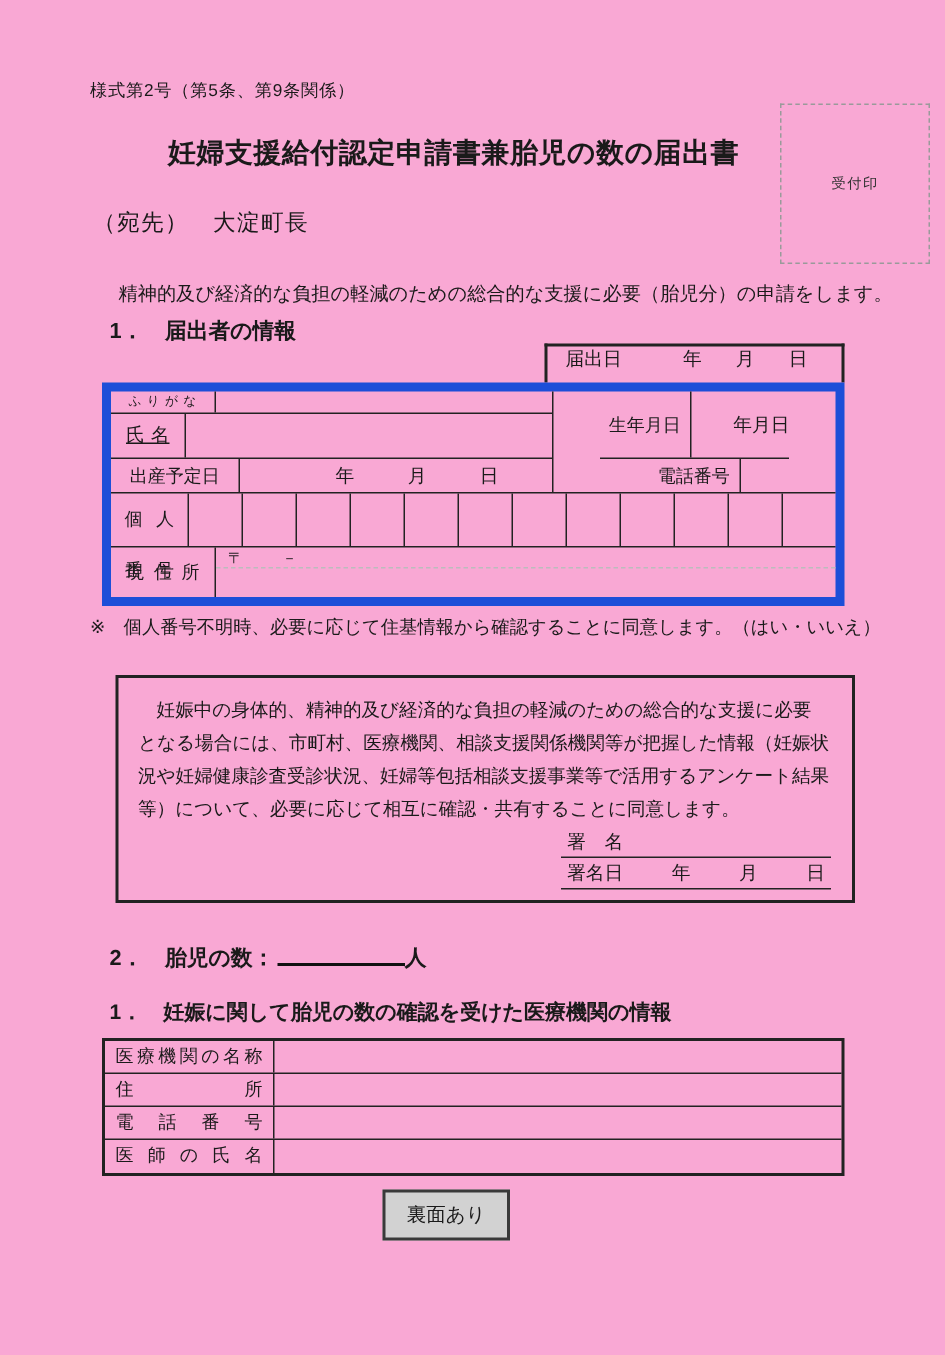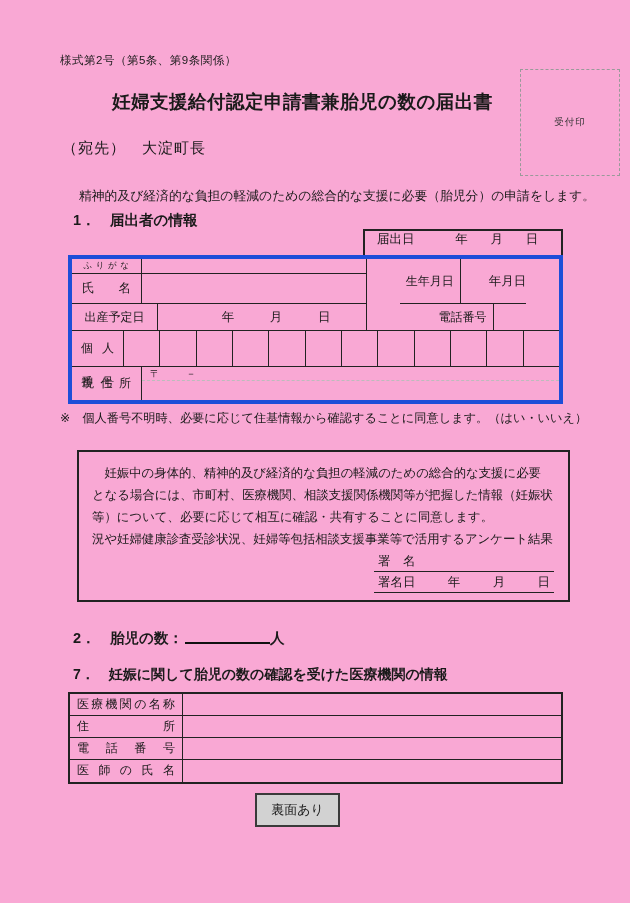--- a/index.html
+++ b/index.html
@@ -29,29 +29,29 @@
     position:absolute; left:363px; top:229px; width:200px; height:26px;
     border:2px solid #222; border-bottom:none;
     display:flex; align-items:flex-start; font-size:12.5px;
   }
   .notif-label { padding-left:12px; white-space:nowrap; }
   .date-spread { flex:1; display:flex; justify-content:space-evenly; padding-left:18px; }
 
   
   .main-table {
     position:absolute; left:68px; top:255px; width:495px; height:149px;
-    border:4px solid #1d4ed8; display:flex; flex-direction:column; font-size:12px;
+    border:6px solid #1d4ed8; display:flex; flex-direction:column; font-size:12px;
   }
   .mt-top { display:flex; height:77px; }
   .mt-left { width:295px; border-right:1px solid #222; display:flex; flex-direction:column; }
   .row-furigana { height:15px; display:flex; border-bottom:1px solid #222; }
   .furigana-label { width:70px; border-right:1px solid #222; font-size:8.5px; display:flex; align-items:center; justify-content:center; letter-spacing:3.5px; padding-left:3px; }
   .row-name { height:30px; display:flex; border-bottom:1px solid #222; }
   .jlabel { text-align:justify; text-align-last:justify; }
-  .name-label { width:70px; border-right:1px solid #222; padding:0 10px; font-size:12.5px; line-height:29px; }
+  .name-label { width:50px; border-right:1px solid #222; padding:0 10px; font-size:12.5px; line-height:29px;text-decoration:underline; }
   .row-due { flex:1; display:flex; }
   .due-label { width:86px; border-right:1px solid #222; display:flex; align-items:center; justify-content:center; }
   .field { flex:1; }
   .date-field { flex:1; display:flex; align-items:center; justify-content:space-evenly; font-size:12.5px; padding-left:28px; }
   .mt-right { flex:1; display:flex; flex-direction:column;align-items:center; }
   .row-birth { height:45px; display:flex; border-bottom:1px solid #222; }
   .side-label { width:61px; border-right:1px solid #222; display:flex; align-items:center; justify-content:center; white-space:nowrap; }
   .row-phone { flex:1; display:flex; }
   .row-mynumber { height:36px; display:flex; border-top:1px solid #222; }
   .mynumber-label { width:52px; border-right:1px solid #222; padding:0 9px; line-height:34px; }
@@ -183,42 +183,42 @@
         <div class="address-blank"></div>
       </div>
     </div>
   </div>
 
   <div class="note">※　個人番号不明時、必要に応じて住基情報から確認することに同意します。（はい・いいえ）</div>
 
   <div class="consent-box">
     <div class="consent-line">　妊娠中の身体的、精神的及び経済的な負担の軽減のための総合的な支援に必要</div>
     <div class="consent-line">となる場合には、市町村、医療機関、相談支援関係機関等が把握した情報（妊娠状</div>
+    <div class="consent-line">況や妊婦健康診査受診状況、妊婦等包括相談支援事業等で活用するアンケート結果</div>
     <div class="consent-line">等）について、必要に応じて相互に確認・共有することに同意します。</div>
-    <div class="consent-line">況や妊婦健康診査受診状況、妊婦等包括相談支援事業等で活用するアンケート結果</div>
     <div class="sig-block">
       <div class="sig-row">
         <span>署　名</span>
       </div>
       <div class="sig-row sig-date-row">
         <span>署名日</span>
         <span>年</span>
         <span>月</span>
         <span>日</span>
       </div>
     </div>
   </div>
 
   <div class="h2">
     <span>2．　胎児の数：</span>
     <span class="h2-blank"></span>
     <span>人</span>
   </div>
 
-  <div class="h3">7．　妊娠に関して胎児の数の確認を受けた医療機関の情報</div>
+  <div class="h3">1．　妊娠に関して胎児の数の確認を受けた医療機関の情報</div>
   <div class="med-table">
     <div class="med-row">
       <div class="med-label jlabel">医療機関の名称</div>
       <div class="med-value"></div>
     </div>
     <div class="med-row">
       <div class="med-label jlabel">住所</div>
       <div class="med-value"></div>
     </div>
     <div class="med-row">

